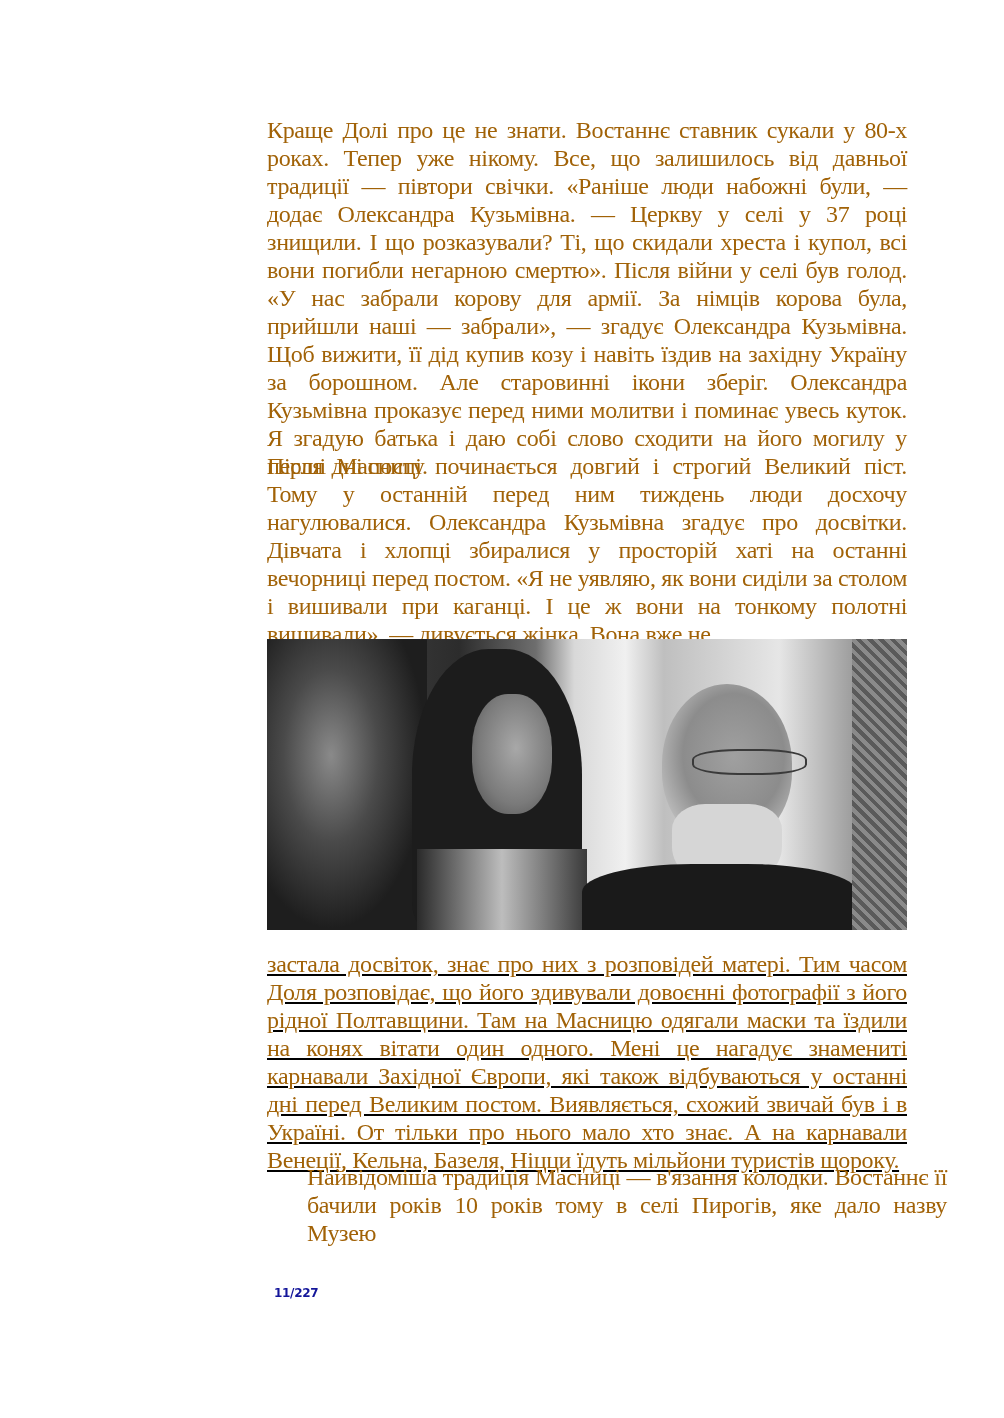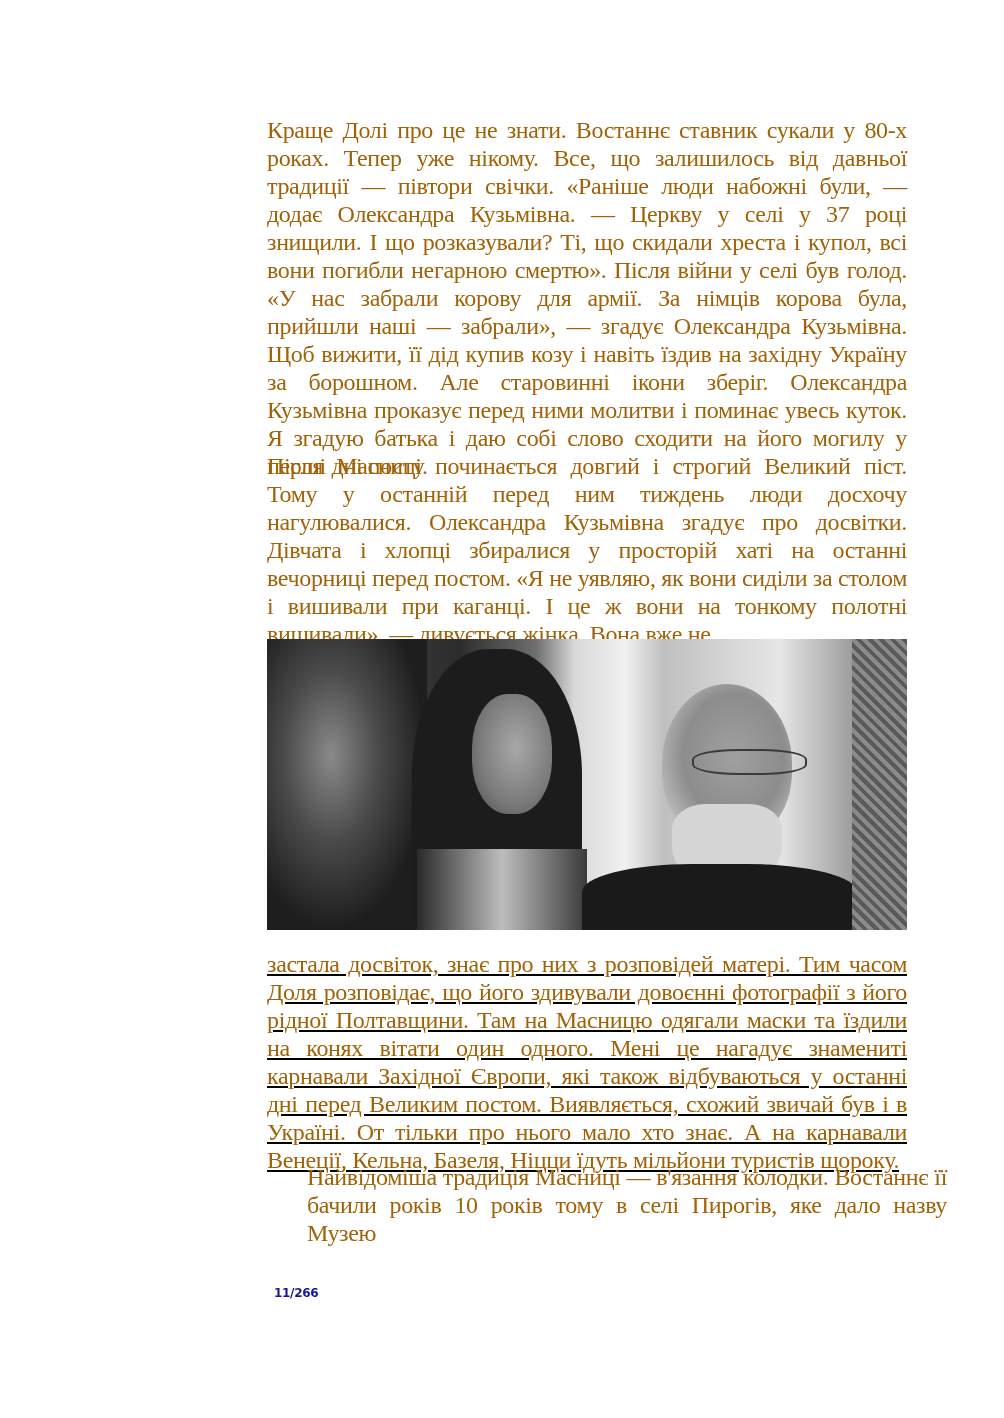--- a/index.html
+++ b/index.html
@@ -76,14 +76,14 @@
   </div>
 
   <div class="col" style="top:950px;text-decoration:underline;">
     <p class="para">застала досвіток, знає про них з розповідей матері. Тим часом Доля розповідає, що його здивували довоєнні фотографії з його рідної Полтавщини. Там на Масницю одягали маски та їздили на конях вітати один одного. Мені це нагадує знамениті карнавали Західної Європи, які також відбуваються у останні дні перед Великим постом. Виявляється, схожий звичай був і в Україні. От тільки про нього мало хто знає. А на карнавали Венеції, Кельна, Базеля, Ніцци їдуть мільйони туристів щороку.</p>
   </div>
 
   <div class="col" style="top:1163px;margin-left:40px;">
     <p class="para">Найвідоміша традиція Масниці — в'язання колодки. Востаннє її бачили років 10 років тому в селі Пирогів, яке дало назву Музею</p>
   </div>
 
-  <div class="pager">11/266</div>
+  <div class="pager">11/227</div>
 </div>
 
 </body></html>

